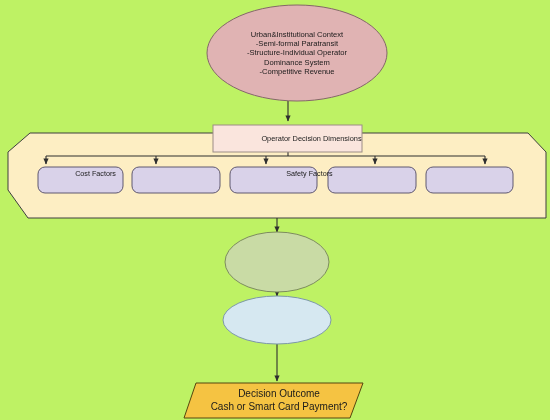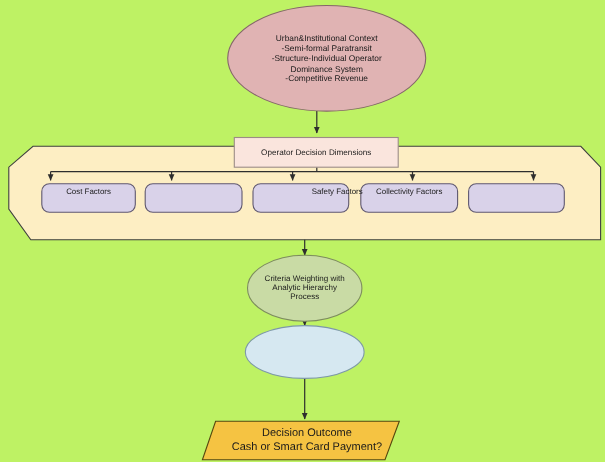--- a/index.html
+++ b/index.html
@@ -27,22 +27,22 @@
     display: flex;
     align-items: center;
     justify-content: center;
     text-align: center;
     color: #1a1a1a;
     pointer-events: none;
     line-height: 1.22;
     white-space: pre-line;
   }
   .lbl-context   { left: 207px; top: 6px;   width: 180px; height: 94px; font-size: 7.6px; }
-  .lbl-odd       { left: 213px; top: 125px; width: 149px; height: 27px; font-size: 7.4px; }
-  .lbl-factor    { height: 14px; font-size: 7.2px; top: 167px; }
+  .lbl-odd       { left: 213px; top: 125px; width: 149px; height: 27px; font-size: 7.4px; padding-left: 24px; }
+  .lbl-factor    { height: 14px; font-size: 7.2px; top: 167px; margin-left: 15px; }
   .lbl-ahp       { left: 215px; top: 234px; width: 124px; height: 56px; font-size: 7.3px; }
   .lbl-topsis    { left: 215px; top: 296px; width: 124px; height: 48px; font-size: 7.3px; }
   .lbl-outcome   { left: 205px; top: 383px; width: 148px; height: 35px; font-size: 10px; }
 </style>
 </head>
 <body>
 
 <div id="canvas">
 
   <svg id="vector" viewBox="0 0 550 420" xmlns="http://www.w3.org/2000/svg">
@@ -90,24 +90,20 @@
 
   <div class="node-label lbl-context">Urban&amp;Institutional Context
 -Semi-formal Paratransit
 -Structure-Individual Operator
 Dominance System
 -Competitive Revenue</div>
 
   <div class="node-label lbl-odd">Operator Decision Dimensions</div>
 
   <div class="node-label lbl-factor" style="left:38px; width:85px;">Cost Factors</div>
-  <div class="node-label lbl-factor" style="left:230px; width:87px;padding-left:33px;">Safety Factors</div>
-  <div class="node-label lbl-factor" style="left:328px; width:88px;">Collectivity Factors</div>
+  <div class="node-label lbl-factor" style="left:218px; width:87px;padding-left:33px;">Safety Factors</div>
 
-  <div class="node-label lbl-ahp">Criteria Weighting with
-Analytic Hierarchy
-Process</div>
 
 
   <div class="node-label lbl-outcome">Decision Outcome
 Cash or Smart Card Payment?</div>
 
 </div>
 
 </body></html>

